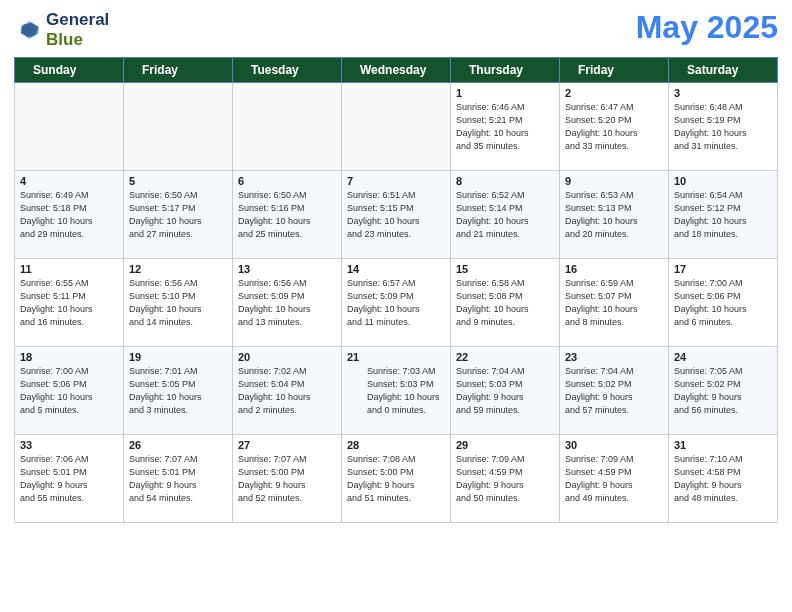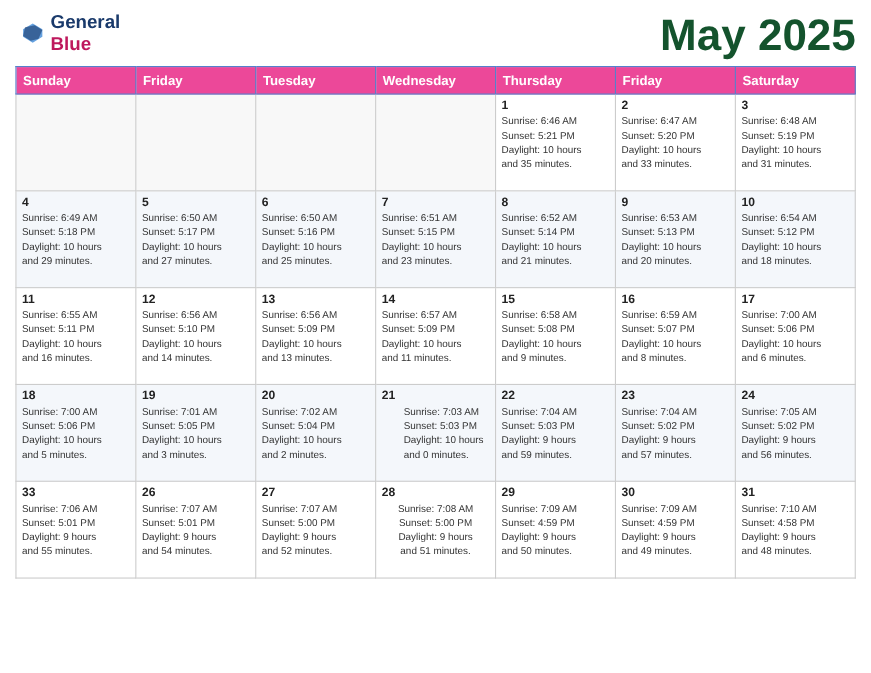--- a/index.html
+++ b/index.html
@@ -26,50 +26,50 @@
       align-items: center;
       gap: 4px;
     }
     .logo-text {
       font-size: 17px;
       font-weight: bold;
       color: #1a3a6b;
       line-height: 1.2;
     }
     .logo-text span {
-      color: #be185d;
+      color: #4d7c0f;
     }
     .logo-icon {
       width: 28px;
       height: 28px;
     }
     .title-block {
       text-align: right;
     }
     .month-title {
-      font-size: 40px;
+      font-size: 32px;
       font-weight: bold;
-      color: #14532d;
+      color: #3b82f6;
       line-height: 1.1;
     }
     .subtitle {
       font-size: 14px;
       color: #444;
     }
     .calendar {
       width: 100%;
       border-collapse: collapse;
       border: 1px solid #ccc;
     }
     .calendar th {
-      background: #ec4899;
+      background: #14532d;
       color: #fff;
       font-size: 12px;
       font-weight: bold;
-      padding: 5px 6px;
+      padding: 5px 18px;
       text-align: left;
       border: 1px solid #5580cc;
     }
     .calendar td {
       width: calc(100% / 7);
       vertical-align: top;
       padding: 4px 5px;
       border: 1px solid #ccc;
       font-size: 9.5px;
       color: #333;
@@ -329,21 +329,21 @@
           </td>
           <td>
             <div class="day-number">27</div>
             <div class="day-info" style="white-space: pre-line;">Sunrise: 7:07 AM
 Sunset: 5:00 PM
 Daylight: 9 hours
 and 52 minutes.</div>
           </td>
           <td>
             <div class="day-number">28</div>
-            <div class="day-info" style="white-space: pre-line; text-align: center;">Sunrise: 7:08 AM
+            <div class="day-info" style="white-space: pre-line;">Sunrise: 7:08 AM
 Sunset: 5:00 PM
 Daylight: 9 hours
 and 51 minutes.</div>
           </td>
           <td>
             <div class="day-number">29</div>
             <div class="day-info" style="white-space: pre-line;">Sunrise: 7:09 AM
 Sunset: 4:59 PM
 Daylight: 9 hours
 and 50 minutes.</div>

